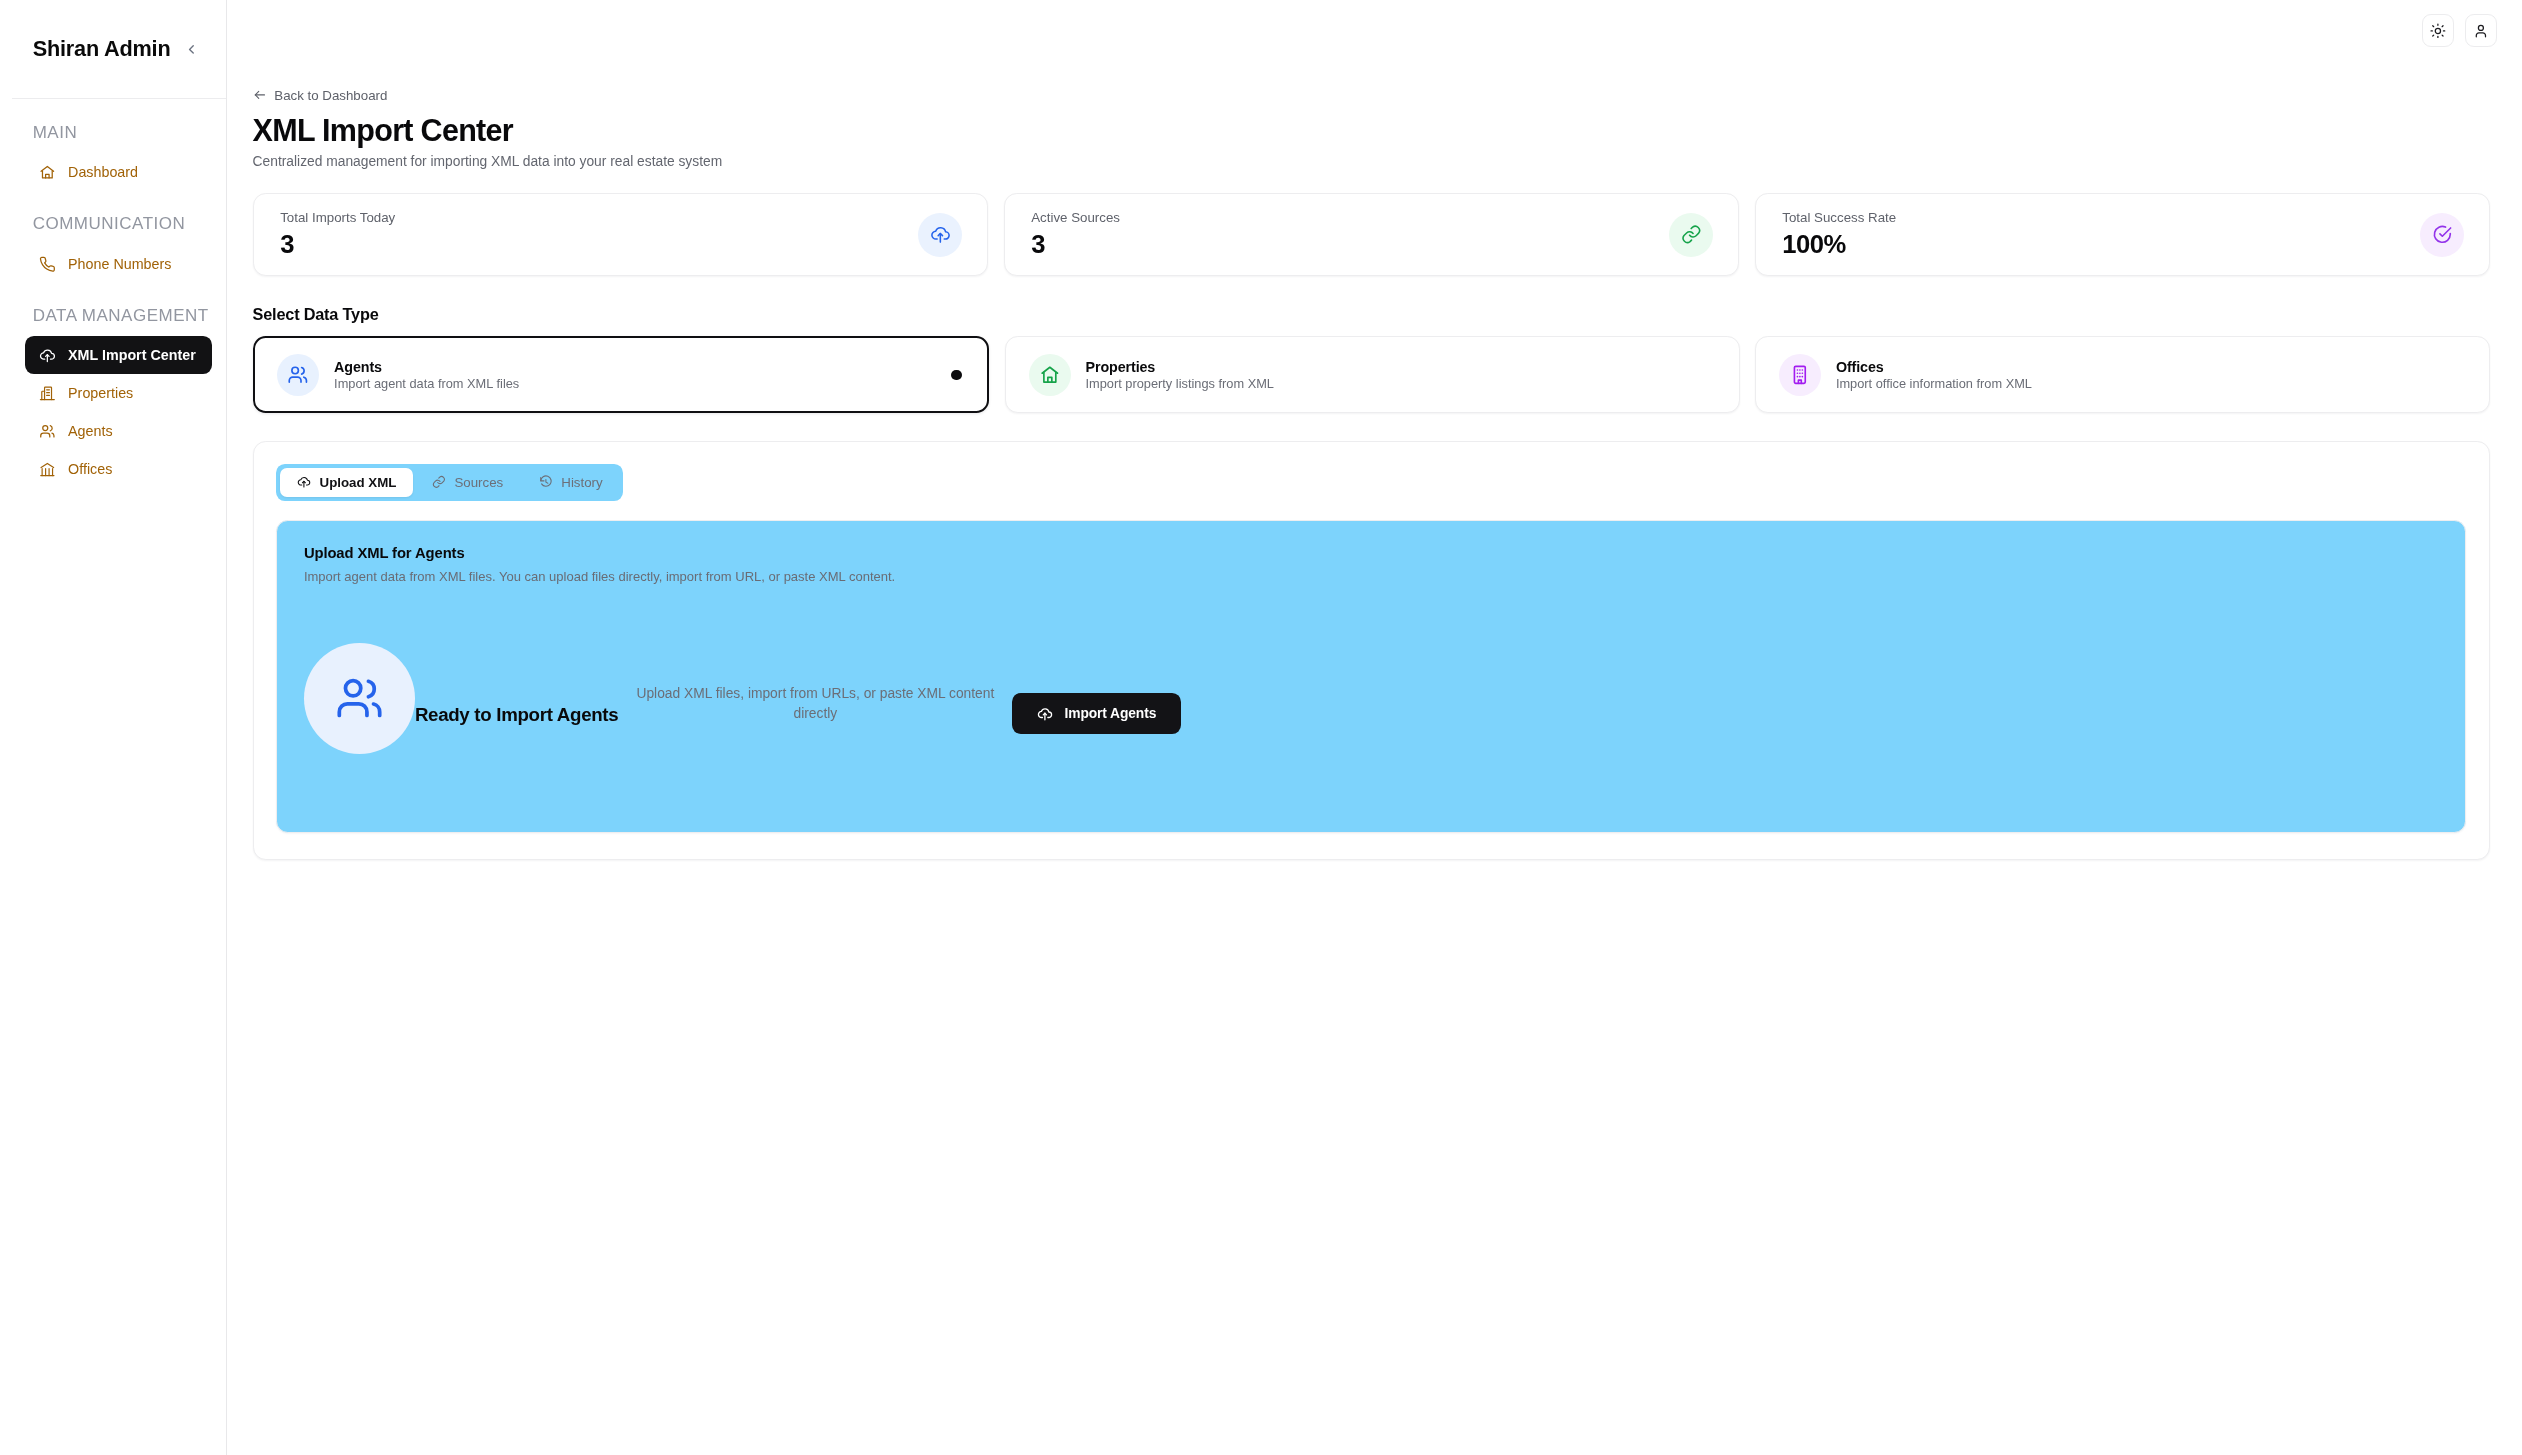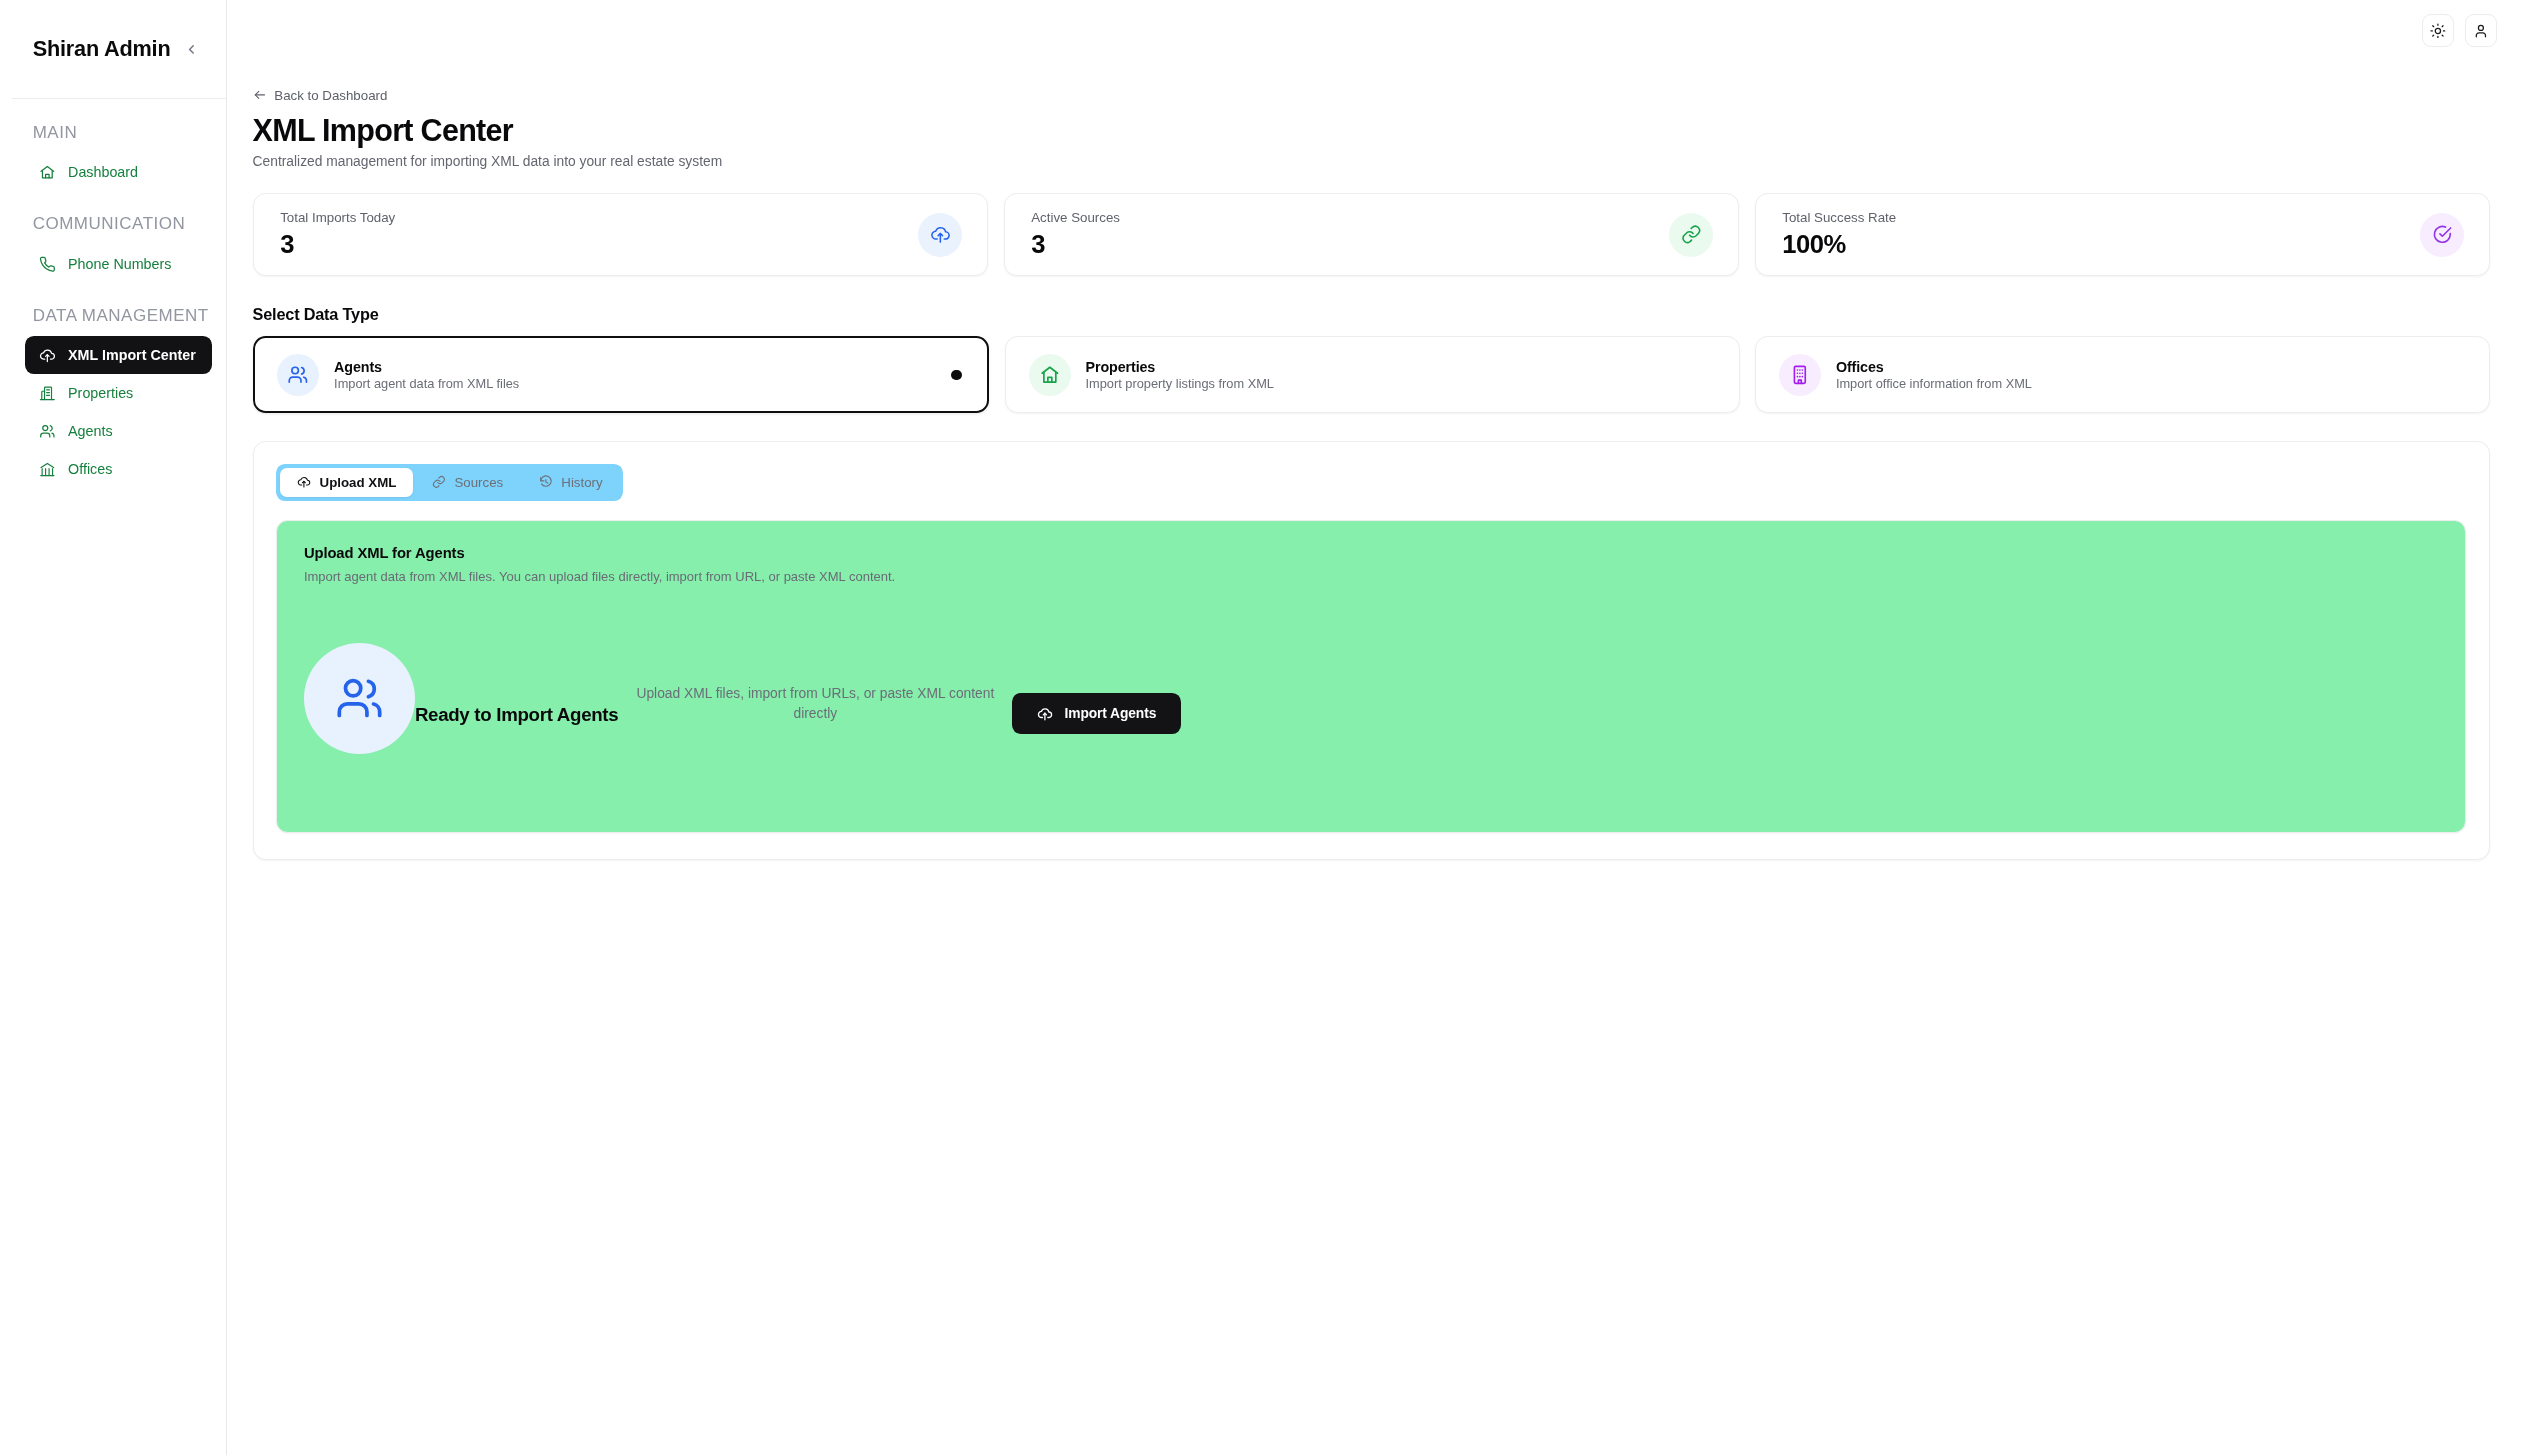--- a/index.html
+++ b/index.html
@@ -35,21 +35,21 @@
   .nav { padding: 23.6px 0 0 0; }
   .nav-group { margin-bottom: 22.7px; }
   .nav-group-label {
     font-size: 17px; letter-spacing: 0.5px; color: #9296a0;
     padding: 0 0 10.8px 20.7px; text-transform: uppercase; font-weight: 400;
   }
   .nav-item {
     display: flex; align-items: center; gap: 12.8px;
     height: 38px; margin: 0 13.8px 0 12.8px;
     padding: 0 13.8px; border-radius: 8.9px;
-    font-size: 14.3px; color: #15803d; cursor: pointer;
+    font-size: 14.3px; color: #a16207; cursor: pointer;
     text-decoration: none;
   }
   .nav-item.active { background: #121214; color: #ffffff; font-weight: 600; }
   .nav-ico { width: 16.7px; height: 16.7px; display: flex; align-items: center; justify-content: center; flex: 0 0 16.7px; }
   .nav-ico svg { width: 16.7px; height: 16.7px; display: block; }
 
   
   .main { flex: 1; height: 1456px; background: #ffffff; display: flex; flex-direction: column; min-width: 0; }
   .topbar {
     height: 61px; display: flex; align-items: center; justify-content: flex-end;
@@ -125,21 +125,21 @@
   .tab {
     display: flex; align-items: center; gap: 8.9px;
     height: 29.6px; padding: 0 16.7px; border-radius: 6.9px;
     font-size: 13.3px; color: #6c6f78; cursor: pointer; background: transparent;
     border: none; font-family: inherit;
   }
   .tab svg { width: 13.8px; height: 13.8px; display: block; }
   .tab.active { background: #ffffff; color: #111114; font-weight: 600; box-shadow: 0 1px 2px rgba(16,24,40,0.08); }
 
   .inner-card {
-    margin-top: 18.7px; background: #86efac;
+    margin-top: 18.7px; background: #7dd3fc;
     border: 1px solid #eeeef0; border-radius: 11.8px;
     box-shadow: 0 1px 2px rgba(16,24,40,0.04);
     padding: 24.6px 26.6px 33px 26.6px;
   }
   .inner-title { font-size: 14.8px; font-weight: 700; letter-spacing: -0.1px; color: #09090b; }
   .inner-sub { font-size: 13px; color: #696c75; margin-top: 7.9px; }
 
   .empty { display: flex; align-items: center; padding: 59px 0 45px 0; }
   .empty-circle {
     width: 111px; height: 111px; border-radius: 50%; background: #e8f1fe;

